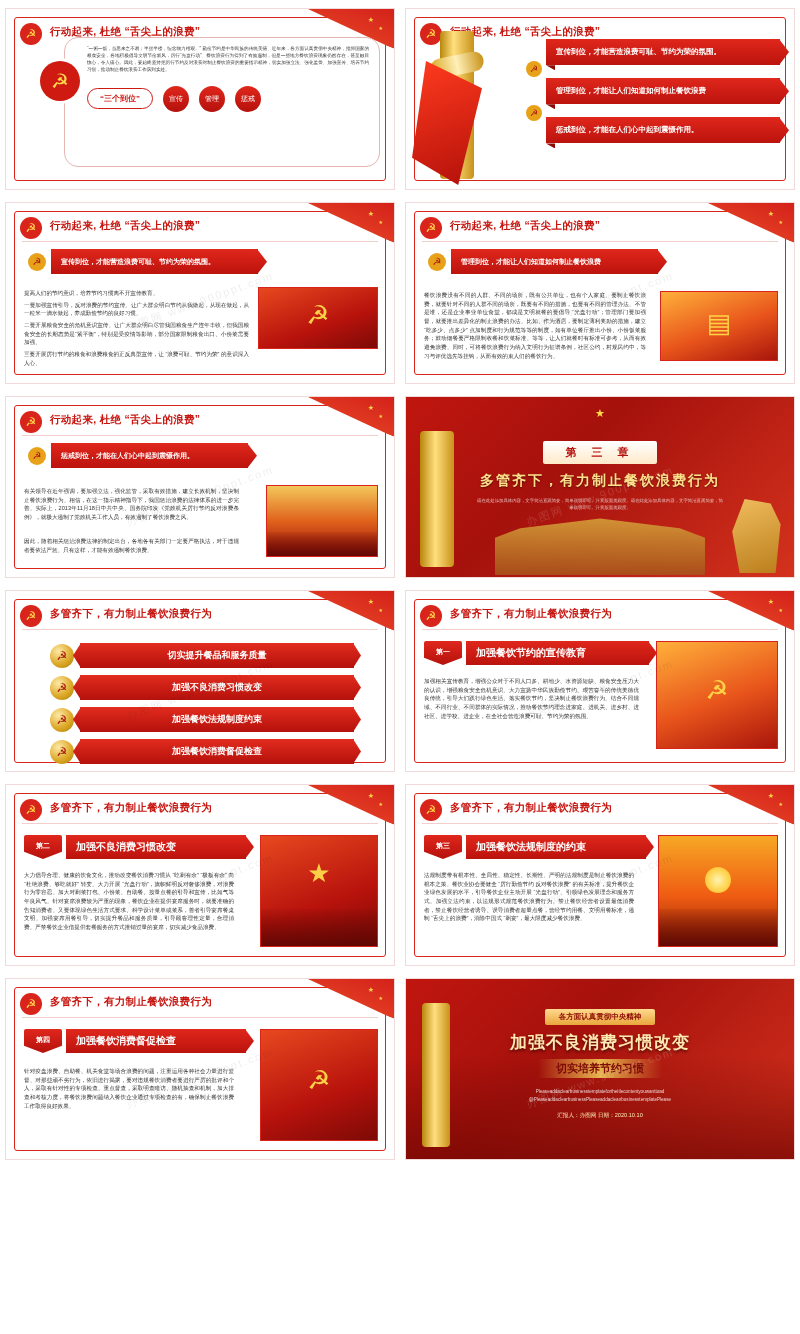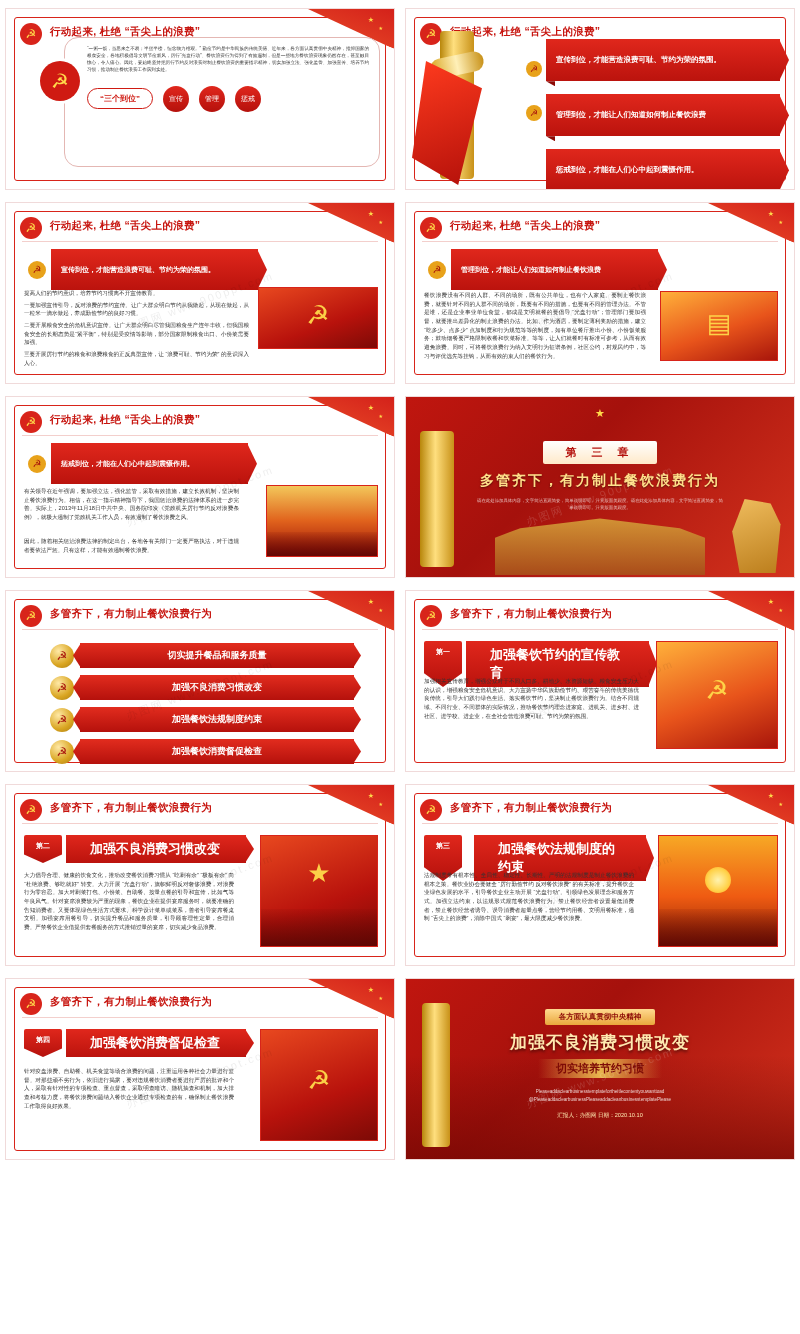--- a/index.html
+++ b/index.html
@@ -56,21 +56,21 @@
   .rule {
     position:absolute; left:16px; top:38px; right:16px; height:1px;
     background:#f3cfcc;
   }
   
   .ribbon {
     position:relative;
     background:linear-gradient(180deg,#e0271c,#bb130d);
     color:#fff; font-weight:bold;
     display:flex; align-items:center;
-    padding:16px 10px;
+    padding:8px 10px;
   }
   .ribbon::after{
     content:""; position:absolute; right:-9px; top:0; bottom:0; width:10px;
     background:linear-gradient(180deg,#e0271c,#bb130d);
     clip-path:polygon(0 0,100% 50%,0 100%);
   }
   .ribbon-notch::before{
     content:""; position:absolute; left:0; bottom:-5px; width:9px;height:5px;
     background:#8d0b07; clip-path:polygon(0 0,100% 0,100% 100%);
   }
@@ -100,22 +100,22 @@
   }
   .num-badge{
     background:linear-gradient(180deg,#e0271c,#b5110c);
     color:#fff; font-weight:bold; font-size:7px;
     padding:6px 8px; border-radius:2px;
     clip-path:polygon(0 0,100% 0,100% 70%,50% 100%,0 70%);
     width:38px; text-align:center;
   }
   .sub-ribbon{
     background:linear-gradient(180deg,#e0271c,#bb130d);
-    color:#fff; font-weight:bold; font-size:13px;
-    padding:5px 24px; position:relative; flex:1;
+    color:#fff; font-weight:bold; font-size:10px;
+    padding:5px 10px; position:relative; flex:1;
   }
   .sub-ribbon::after{
     content:""; position:absolute; right:-8px; top:0; bottom:0; width:9px;
     background:linear-gradient(180deg,#e0271c,#bb130d);
     clip-path:polygon(0 0,100% 50%,0 100%);
   }
   .watermark{
     position:absolute; left:50%; top:55%; transform:translate(-50%,-50%) rotate(-20deg);
     font-size:11px; color:rgba(0,0,0,.07); white-space:nowrap; letter-spacing:2px;
   }
@@ -429,21 +429,21 @@
 
   <div class="slide">
     <div class="panel"></div>
     <div class="corner-flag">
       <span class="star">★</span>
       <span class="star star2">★</span>
     </div>
     <div class="emblem">☭</div>
     <div class="slide-title">多管齐下，有力制止餐饮浪费行为</div>
     <div class="rule"></div>
-    <div style="position:absolute;left:18px;top:50px;width:222px;display:flex;align-items:stretch;gap:12px;">
+    <div style="position:absolute;left:18px;top:50px;width:222px;display:flex;align-items:stretch;gap:4px;">
       <span class="num-badge">第三</span>
       <span class="sub-ribbon">加强餐饮法规制度的约束</span>
     </div>
     <div class="body-text" style="position:absolute;left:18px;top:86px;width:210px;">法规制度带有根本性、全局性、稳定性、长期性。严明的法规制度是制止餐饮浪费的根本之策。餐饮业协会要健全 “厉行勤俭节约 反对餐饮浪费” 的有关标准，提升餐饮企业绿色发展的水平，引导餐饮企业主动开展 “光盘行动”。引领绿色发展理念和服务方式。加强立法约束，以法规形式规范餐饮浪费行为。禁止餐饮经营者设置最低消费者，禁止餐饮经营者诱导、误导消费者超量点餐，营经节约用餐、文明用餐标准，遏制 “舌尖上的浪费”，消除中国式 “剩宴”，最大限度减少餐饮浪费。</div>
     <div class="photo sun" style="position:absolute;right:16px;top:50px;width:120px;height:112px;">
       <span class="sunball"></span>
       <span class="skyline"></span>
     </div>
     <div class="watermark">办图网 www.900ppt.com</div>
   </div>

